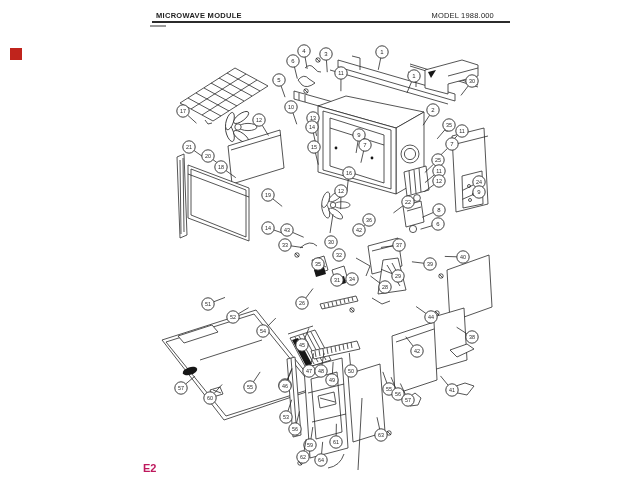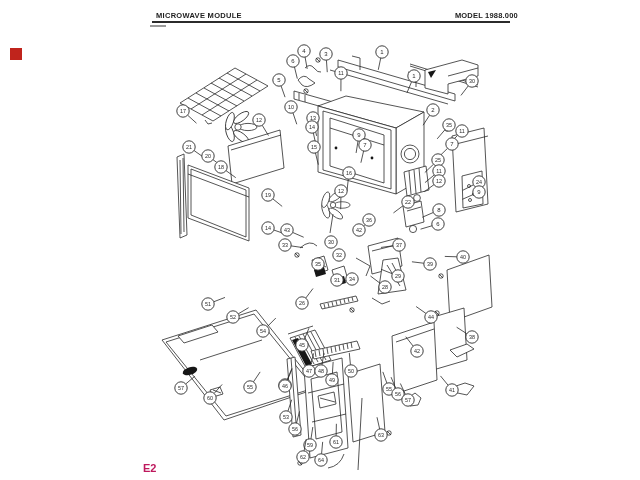--- a/index.html
+++ b/index.html
@@ -1,21 +1,21 @@
 <!DOCTYPE html>
 <html><head>
 <meta charset="utf-8">
 <style>
   html,body{margin:0;padding:0;background:#fff;}
   .page{position:relative;width:640px;height:480px;background:#ffffff;overflow:hidden;
         font-family:"Liberation Sans",sans-serif;color:#1a1a1a;margin-top:8px;}
   .hdr-left{position:absolute;left:156px;top:3px;font-size:7.5px;font-weight:bold;
             letter-spacing:.3px;color:#222;}
-  .hdr-right{position:absolute;left:396px;top:3px;width:122px;text-align:right;
-             font-size:7.5px;font-weight:bold;letter-spacing:.2px;color:#222;}
+  .hdr-right{position:absolute;left:372px;top:3px;width:122px;text-align:right;
+             font-size:7.5px;font-weight:normal;letter-spacing:.2px;color:#222;}
   .hdr-rule{position:absolute;left:152px;top:13px;width:358px;height:2px;background:#2b2b2b;}
   .hdr-smudge{position:absolute;left:150px;top:17px;width:16px;height:2px;background:#9a9a9a;}
   .red-mark{position:absolute;left:10px;top:40px;width:12px;height:12px;}
   .page-label{position:absolute;left:143px;top:454px;font-size:11px;font-weight:bold;color:#be185d;}
   svg{position:absolute;left:0;top:0;}
   svg .ln{stroke:#2a2a2a;stroke-width:.8;fill:none;}
   svg .fw{stroke:#2a2a2a;stroke-width:.8;fill:#fff;}
   svg .dk{fill:#161616;stroke:none;}
   svg text{font-family:"Liberation Sans",sans-serif;}
 </style>

